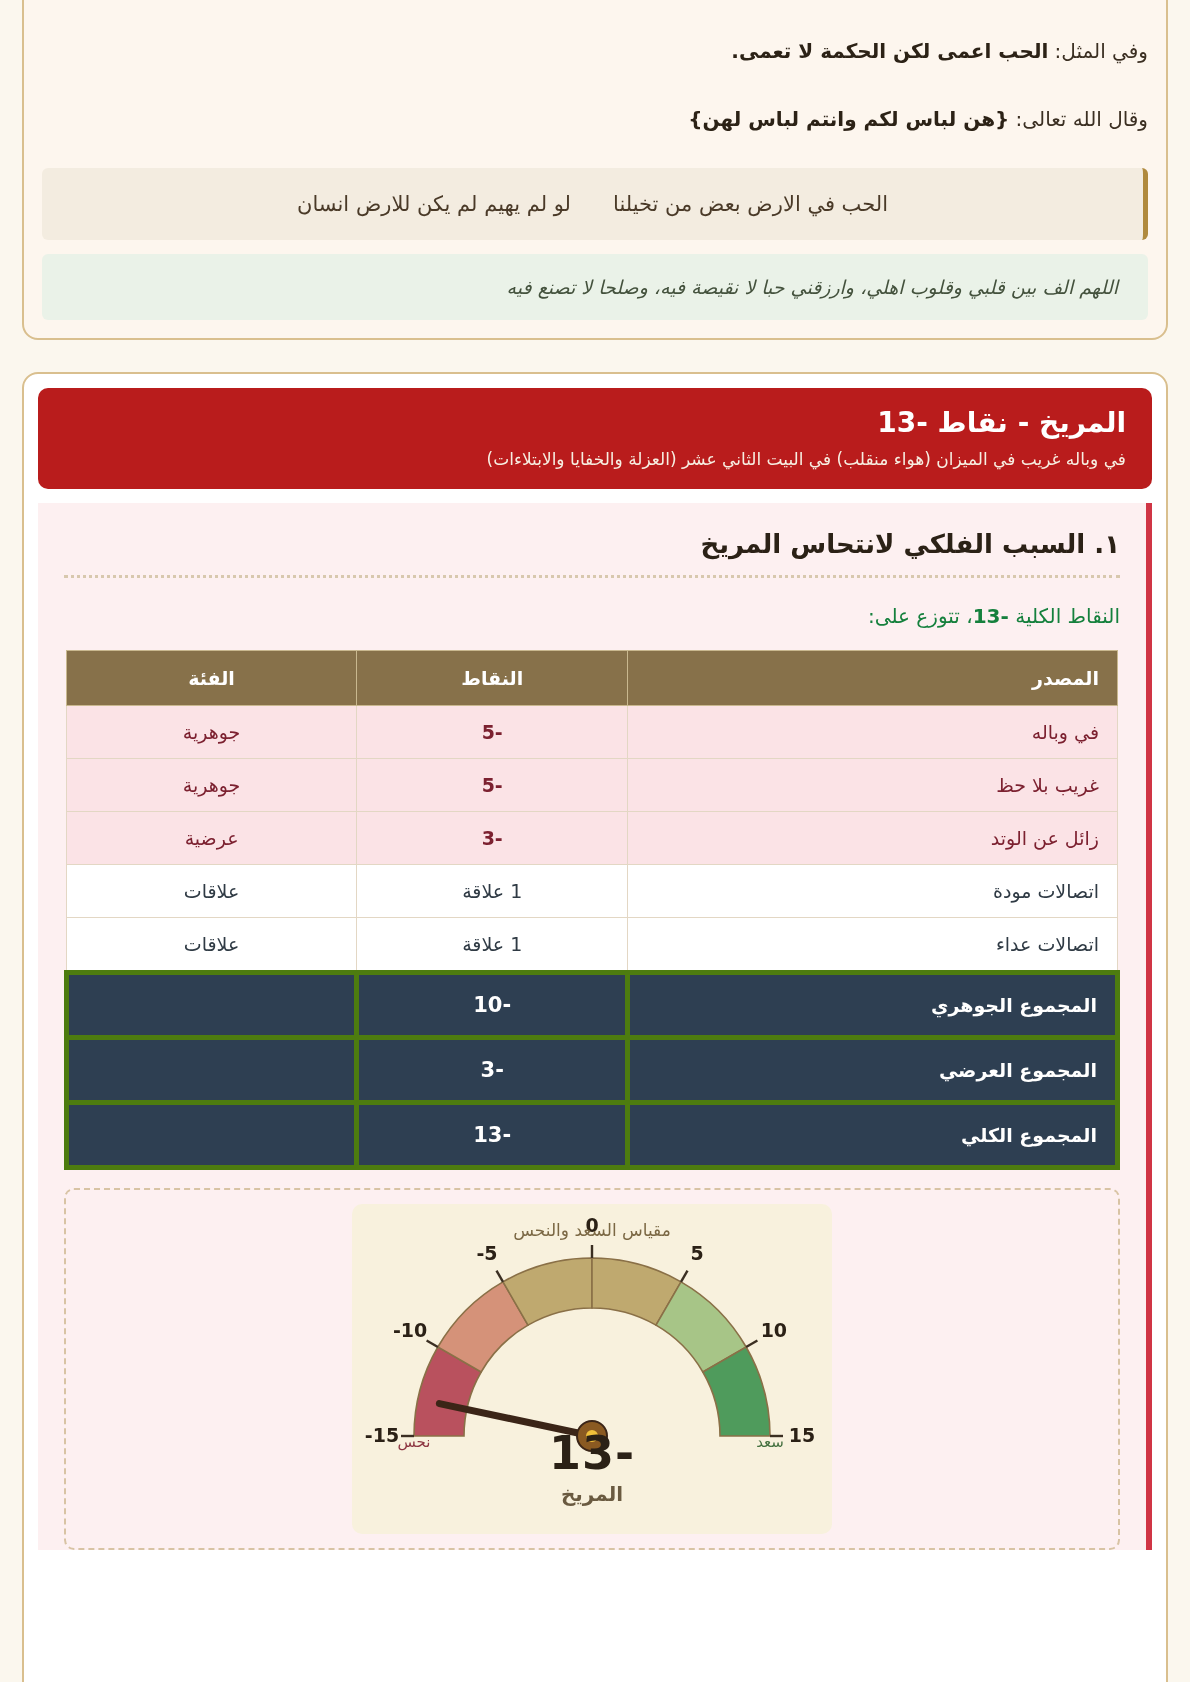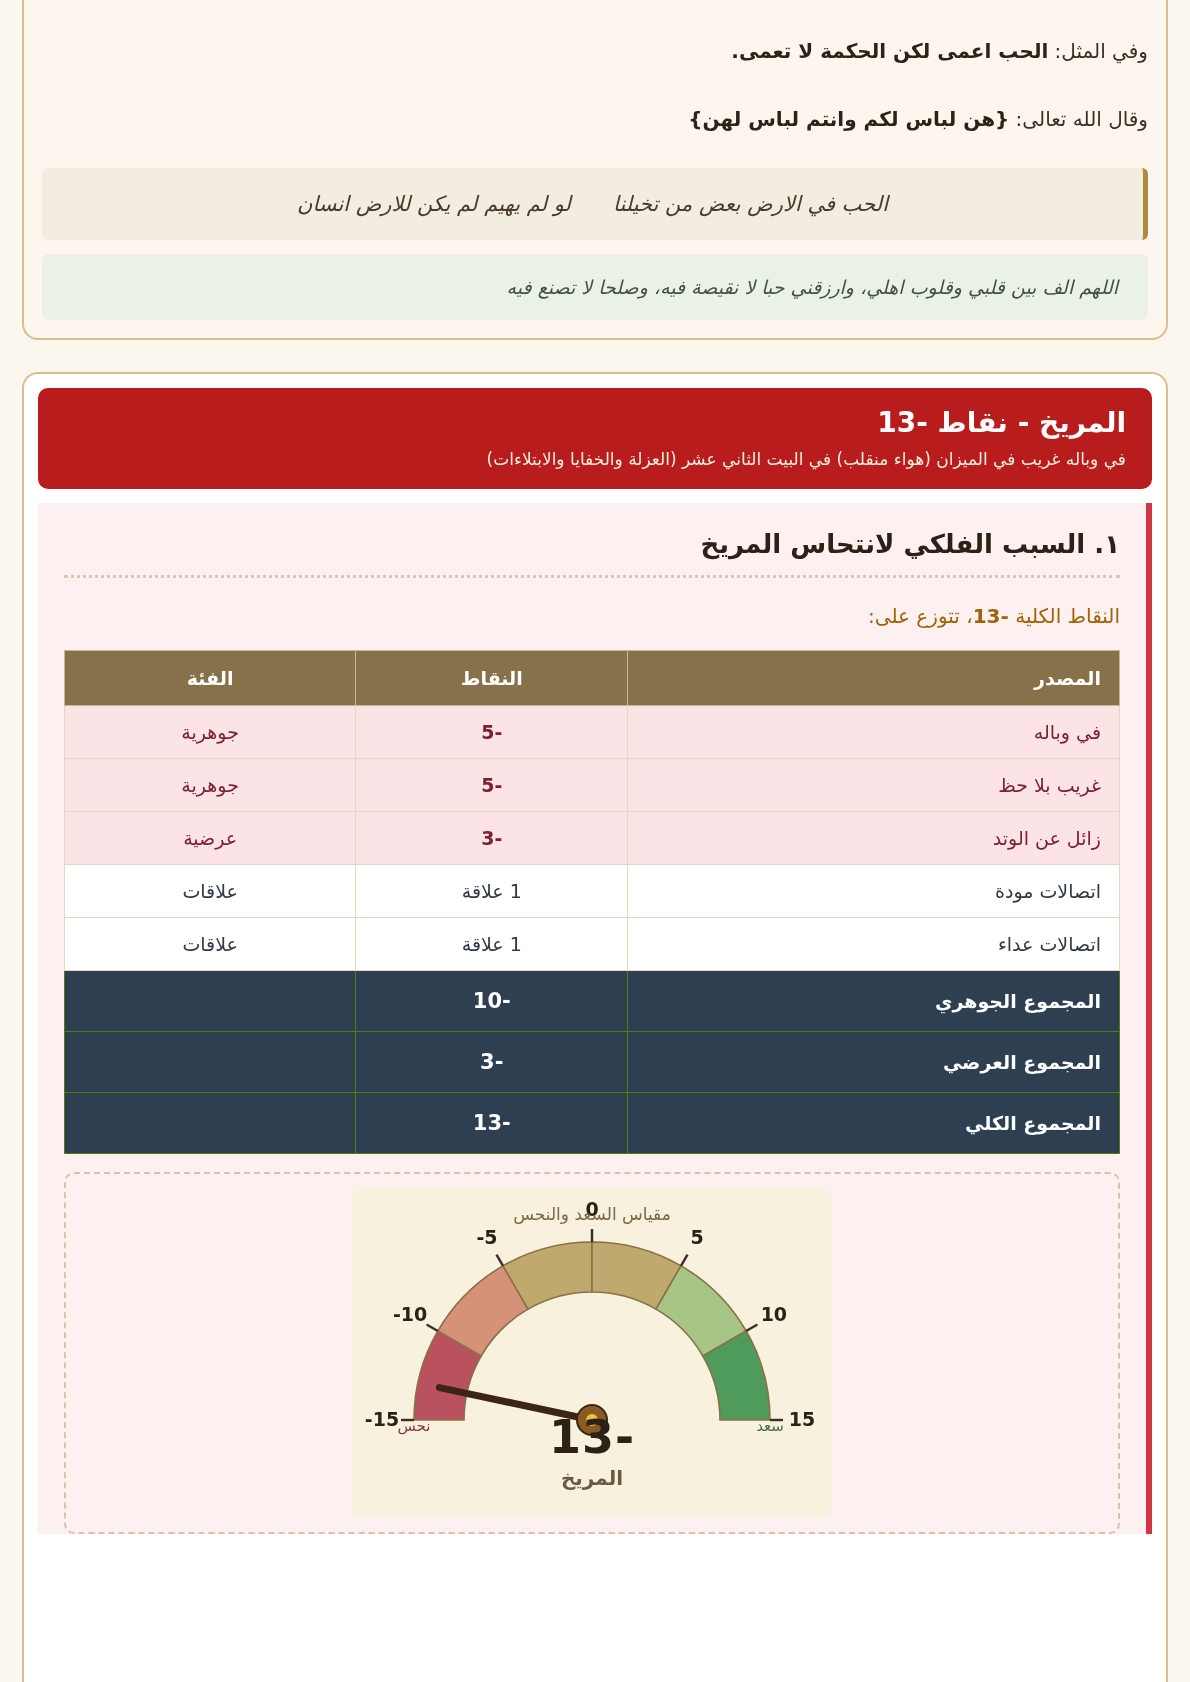--- a/index.html
+++ b/index.html
@@ -46,21 +46,20 @@
   .verse-box{
     background:#f3ece0;
     border-right:5px solid #b08a3e;
     border-radius:6px;
     padding:24px 30px;
     margin-bottom:14px;
     text-align:center;
   }
   .verse-box .verse{
     font-family:"DejaVu Serif","Liberation Serif",serif;
-    font-style:italic;
     font-size:21px;
     color:#4a3a28;
     letter-spacing:.5px;
   }
   .verse-gap{display:inline-block;width:42px;}
 
   .dua-box{
     background:#eaf2e8;
     border-radius:6px;
     padding:22px 30px;
@@ -121,21 +120,21 @@
     margin:0 0 16px 0;
     text-align:right;
   }
   .dotted-rule{
     border-top:3px dotted #d8c8ae;
     margin:0 0 26px 0;
     height:0;
   }
   .lead-line{
     font-size:20px;
-    color:#a16207;
+    color:#15803d;
     margin:0 0 22px 0;
     text-align:right;
   }
   .lead-line b{font-weight:bold;}
 
   
   table.pts{
     width:100%;
     border-collapse:collapse;
     table-layout:fixed;
@@ -163,21 +162,21 @@
   table.pts td.c-cat{text-align:center;font-weight:normal;}
 
   tr.neg td{background:#fbe3e6;color:#7c2130;}
   tr.rel td{background:#ffffff;color:#2f3a44;font-weight:normal;}
   tr.rel td.c-pts{font-weight:normal;color:#2f3a44;}
 
   tr.total td{
     background:#2e3f52;
     color:#ffffff;
     font-weight:bold;
-    border:1px solid #4d7c0f;
+    border:5px solid #4d7c0f;
     padding:18px;
   }
   tr.total td.c-pts{font-size:21px;}
   tr.total td.c-src{font-size:19px;}
 
   
   .gauge-panel{
     margin-top:18px;
     border:2px dashed #d8c3a4;
     border-radius:10px;

